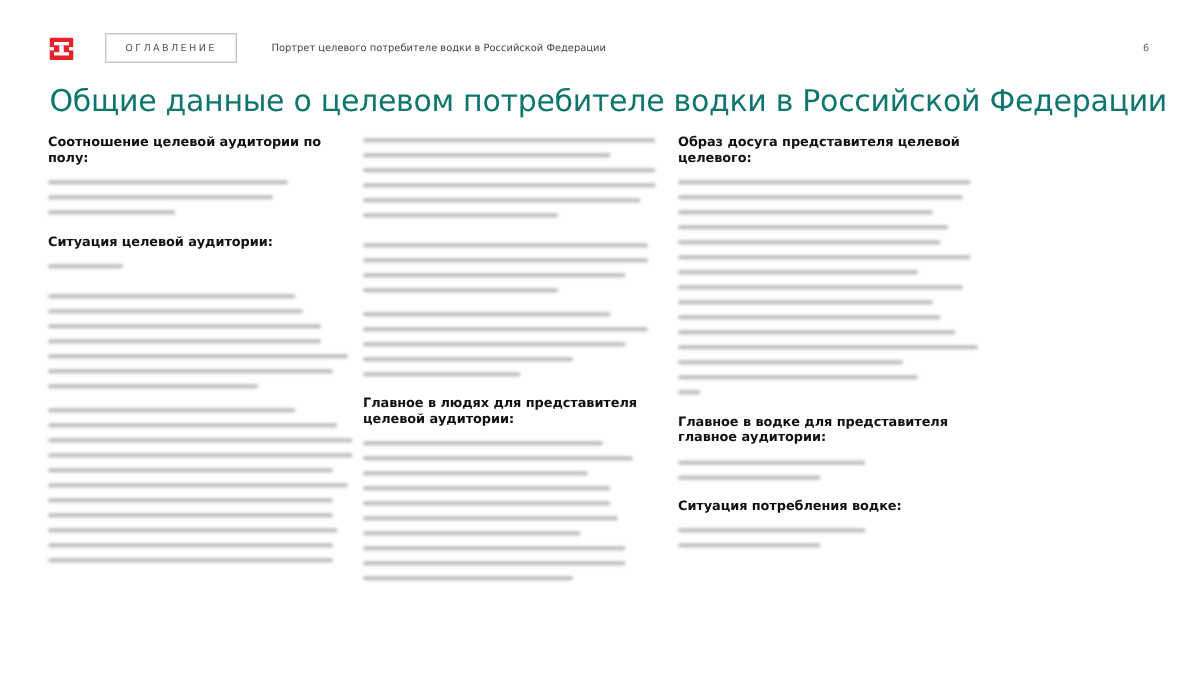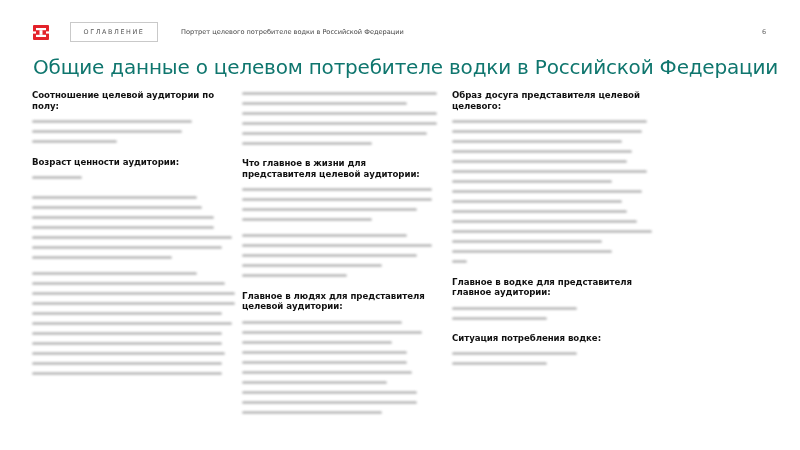--- a/index.html
+++ b/index.html
@@ -64,21 +64,21 @@
 <div class="col col1">
     <div class="section">
       <div class="heading">Соотношение целевой аудитории по полу:</div>
       <div class="blur-lines">
         <div class="bl" style="width: 160px;"></div>
         <div class="bl" style="width: 150px;"></div>
         <div class="bl" style="width: 85px;"></div>
       </div>
     </div>
     <div class="section">
-      <div class="heading">Возраст ценности аудитории:</div>
+      <div class="heading">Ситуация целевой аудитории:</div>
       <div class="blur-lines">
         <div class="bl" style="width: 50px;"></div>
       </div>
     </div>
     <div class="section">
       <div class="blur-lines">
         <div class="bl" style="width: 165px;"></div>
         <div class="bl" style="width: 170px;"></div>
         <div class="bl" style="width: 182px;"></div>
         <div class="bl" style="width: 182px;"></div>
@@ -105,21 +105,20 @@
       <div class="blur-lines">
         <div class="bl" style="width: 195px;"></div>
         <div class="bl" style="width: 165px;"></div>
         <div class="bl" style="width: 195px;"></div>
         <div class="bl" style="width: 195px;"></div>
         <div class="bl" style="width: 185px;"></div>
         <div class="bl" style="width: 130px;"></div>
       </div>
     </div>
     <div class="section">
-      <div class="heading">Что главное в жизни для представителя целевой аудитории:</div>
       <div class="blur-lines">
         <div class="bl" style="width: 190px;"></div>
         <div class="bl" style="width: 190px;"></div>
         <div class="bl" style="width: 175px;"></div>
         <div class="bl" style="width: 130px;"></div>
         <div class="gap"></div>
         <div class="bl" style="width: 165px;"></div>
         <div class="bl" style="width: 190px;"></div>
         <div class="bl" style="width: 175px;"></div>
         <div class="bl" style="width: 140px;"></div>

